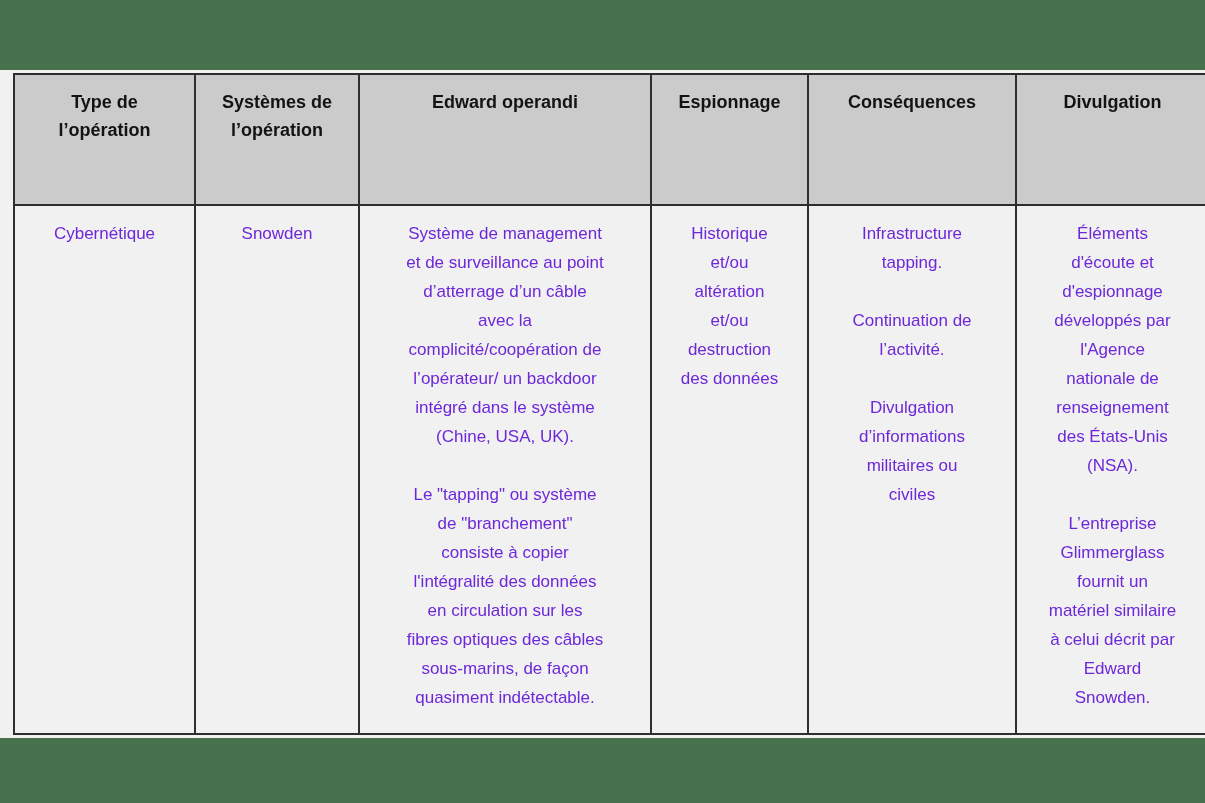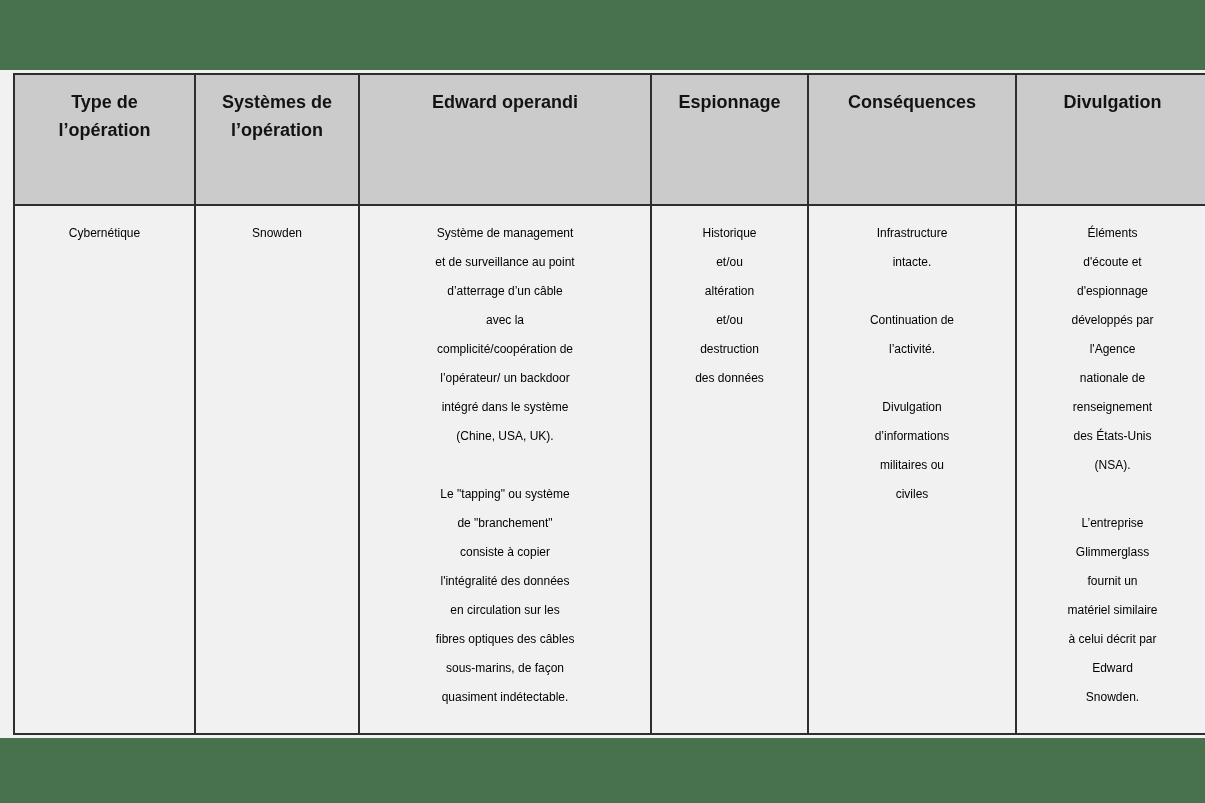--- a/index.html
+++ b/index.html
@@ -51,22 +51,22 @@
   .ops-table th {
     background: #cbcbcb;
     color: #131313;
     font-size: 18px;
     font-weight: bold;
     line-height: 28px;
     padding: 13px 6px 0 6px;
   }
   .ops-table td {
     background: #f1f1f1;
-    color: #000000;
-    font-size: 12px;
+    color: #6d28d9;
+    font-size: 17px;
     font-weight: normal;
     line-height: 29px;
     padding: 13px 6px 0 6px;
   }
 </style>
 </head>
 <body>
 
 <div class="page">
   <div class="band band-top"></div>
@@ -114,21 +114,21 @@
 fibres optiques des câbles
 sous-marins, de façon
 quasiment indétectable.</td>
           <td>Historique
 et/ou
 altération
 et/ou
 destruction
 des données</td>
           <td>Infrastructure
-intacte.
+tapping.
 
 Continuation de
 l’activité.
 
 Divulgation
 d’informations
 militaires ou
 civiles</td>
           <td>Éléments
 d'écoute et

